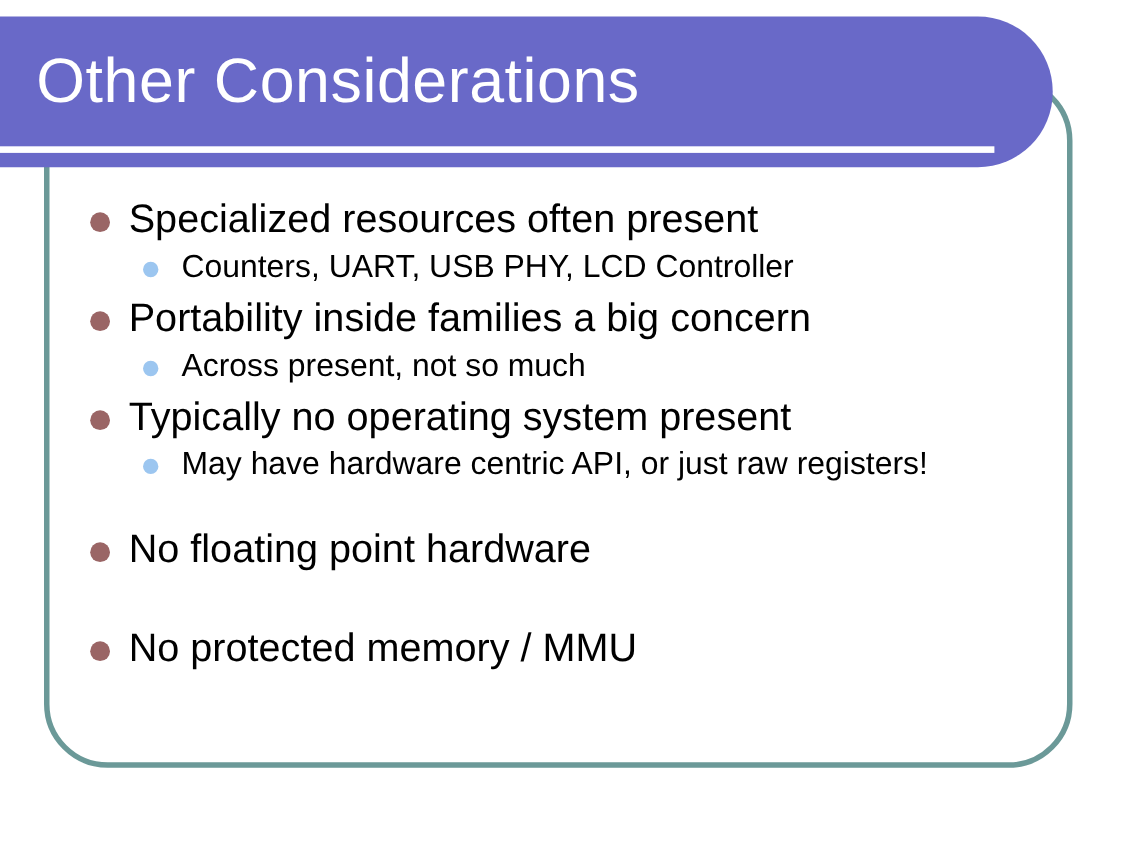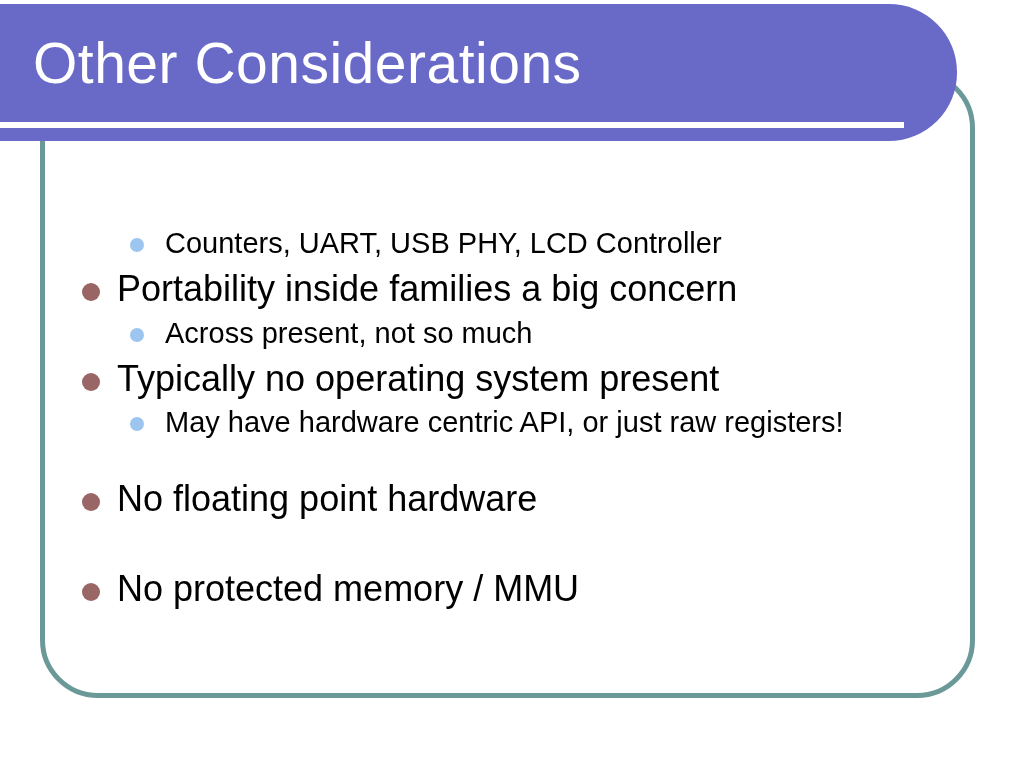--- a/index.html
+++ b/index.html
@@ -25,21 +25,21 @@
   .content-panel{
     position:absolute;left:40px;top:70px;width:935px;height:628px;
     box-sizing:border-box;
     border:5px solid var(--border);
     border-radius:58px;
     background:var(--slide-bg);
     z-index:1;
   }
   
   .banner{
-    position:absolute;left:0;top:4px;width:957px;height:137px;
+    position:absolute;left:0;top:15px;width:957px;height:137px;
     background:var(--banner);
     border-radius:0 68px 68px 0;
     z-index:2;
   }
   .banner-underline{
     position:absolute;left:0;top:118px;width:904px;height:6px;
     background:#FFFFFF;
   }
   .slide-title{
     position:absolute;left:33px;top:0;height:118px;
@@ -75,20 +75,24 @@
 
 <div class="slide">
 
   <div class="content-panel"></div>
 
   <div class="banner">
     <div class="slide-title">Other Considerations</div>
     <div class="banner-underline"></div>
   </div>
 
+  <div class="list-item level1" style="top:177px">
+    <span class="bullet"></span>
+    <span class="text">Specialized resources often present</span>
+  </div>
   <div class="list-item level2" style="top:228px">
     <span class="bullet"></span>
     <span class="text">Counters, UART, USB PHY, LCD Controller</span>
   </div>
   <div class="list-item level1" style="top:267px">
     <span class="bullet"></span>
     <span class="text">Portability inside families a big concern</span>
   </div>
   <div class="list-item level2" style="top:318px">
     <span class="bullet"></span>

